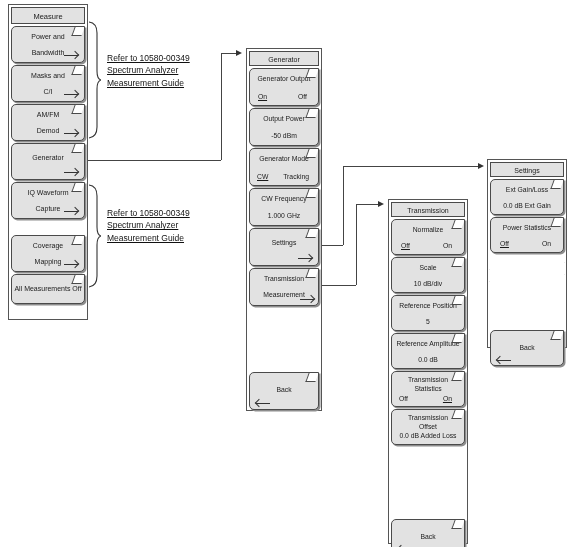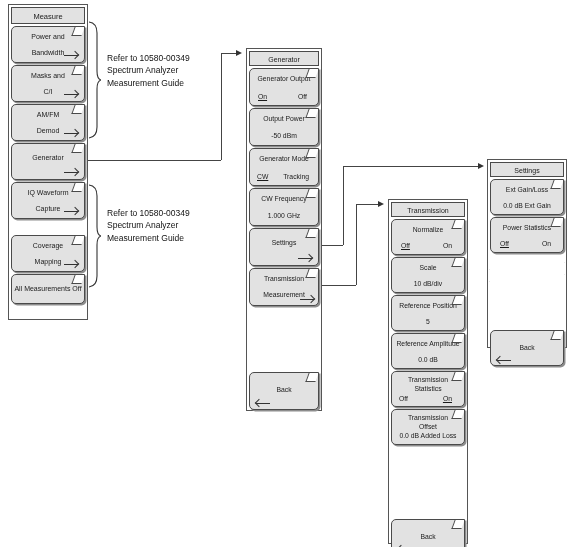--- a/index.html
+++ b/index.html
@@ -118,20 +118,21 @@
     border-left: 1px solid #333;
     transform: rotate(45deg);
   }
 
   
   .note {
     position: absolute;
     color: #111;
     line-height: 1.45;
     white-space: pre-line;
+    text-decoration: underline;
   }
 
   
   .ln-h { position: absolute; height: 0; border-top: 1px solid #444; }
   .ln-v { position: absolute; width: 0; border-left: 1px solid #444; }
   .arrowhead {
     position: absolute;
     width: 0; height: 0;
     border-top: 3.5px solid transparent;
     border-bottom: 3.5px solid transparent;

